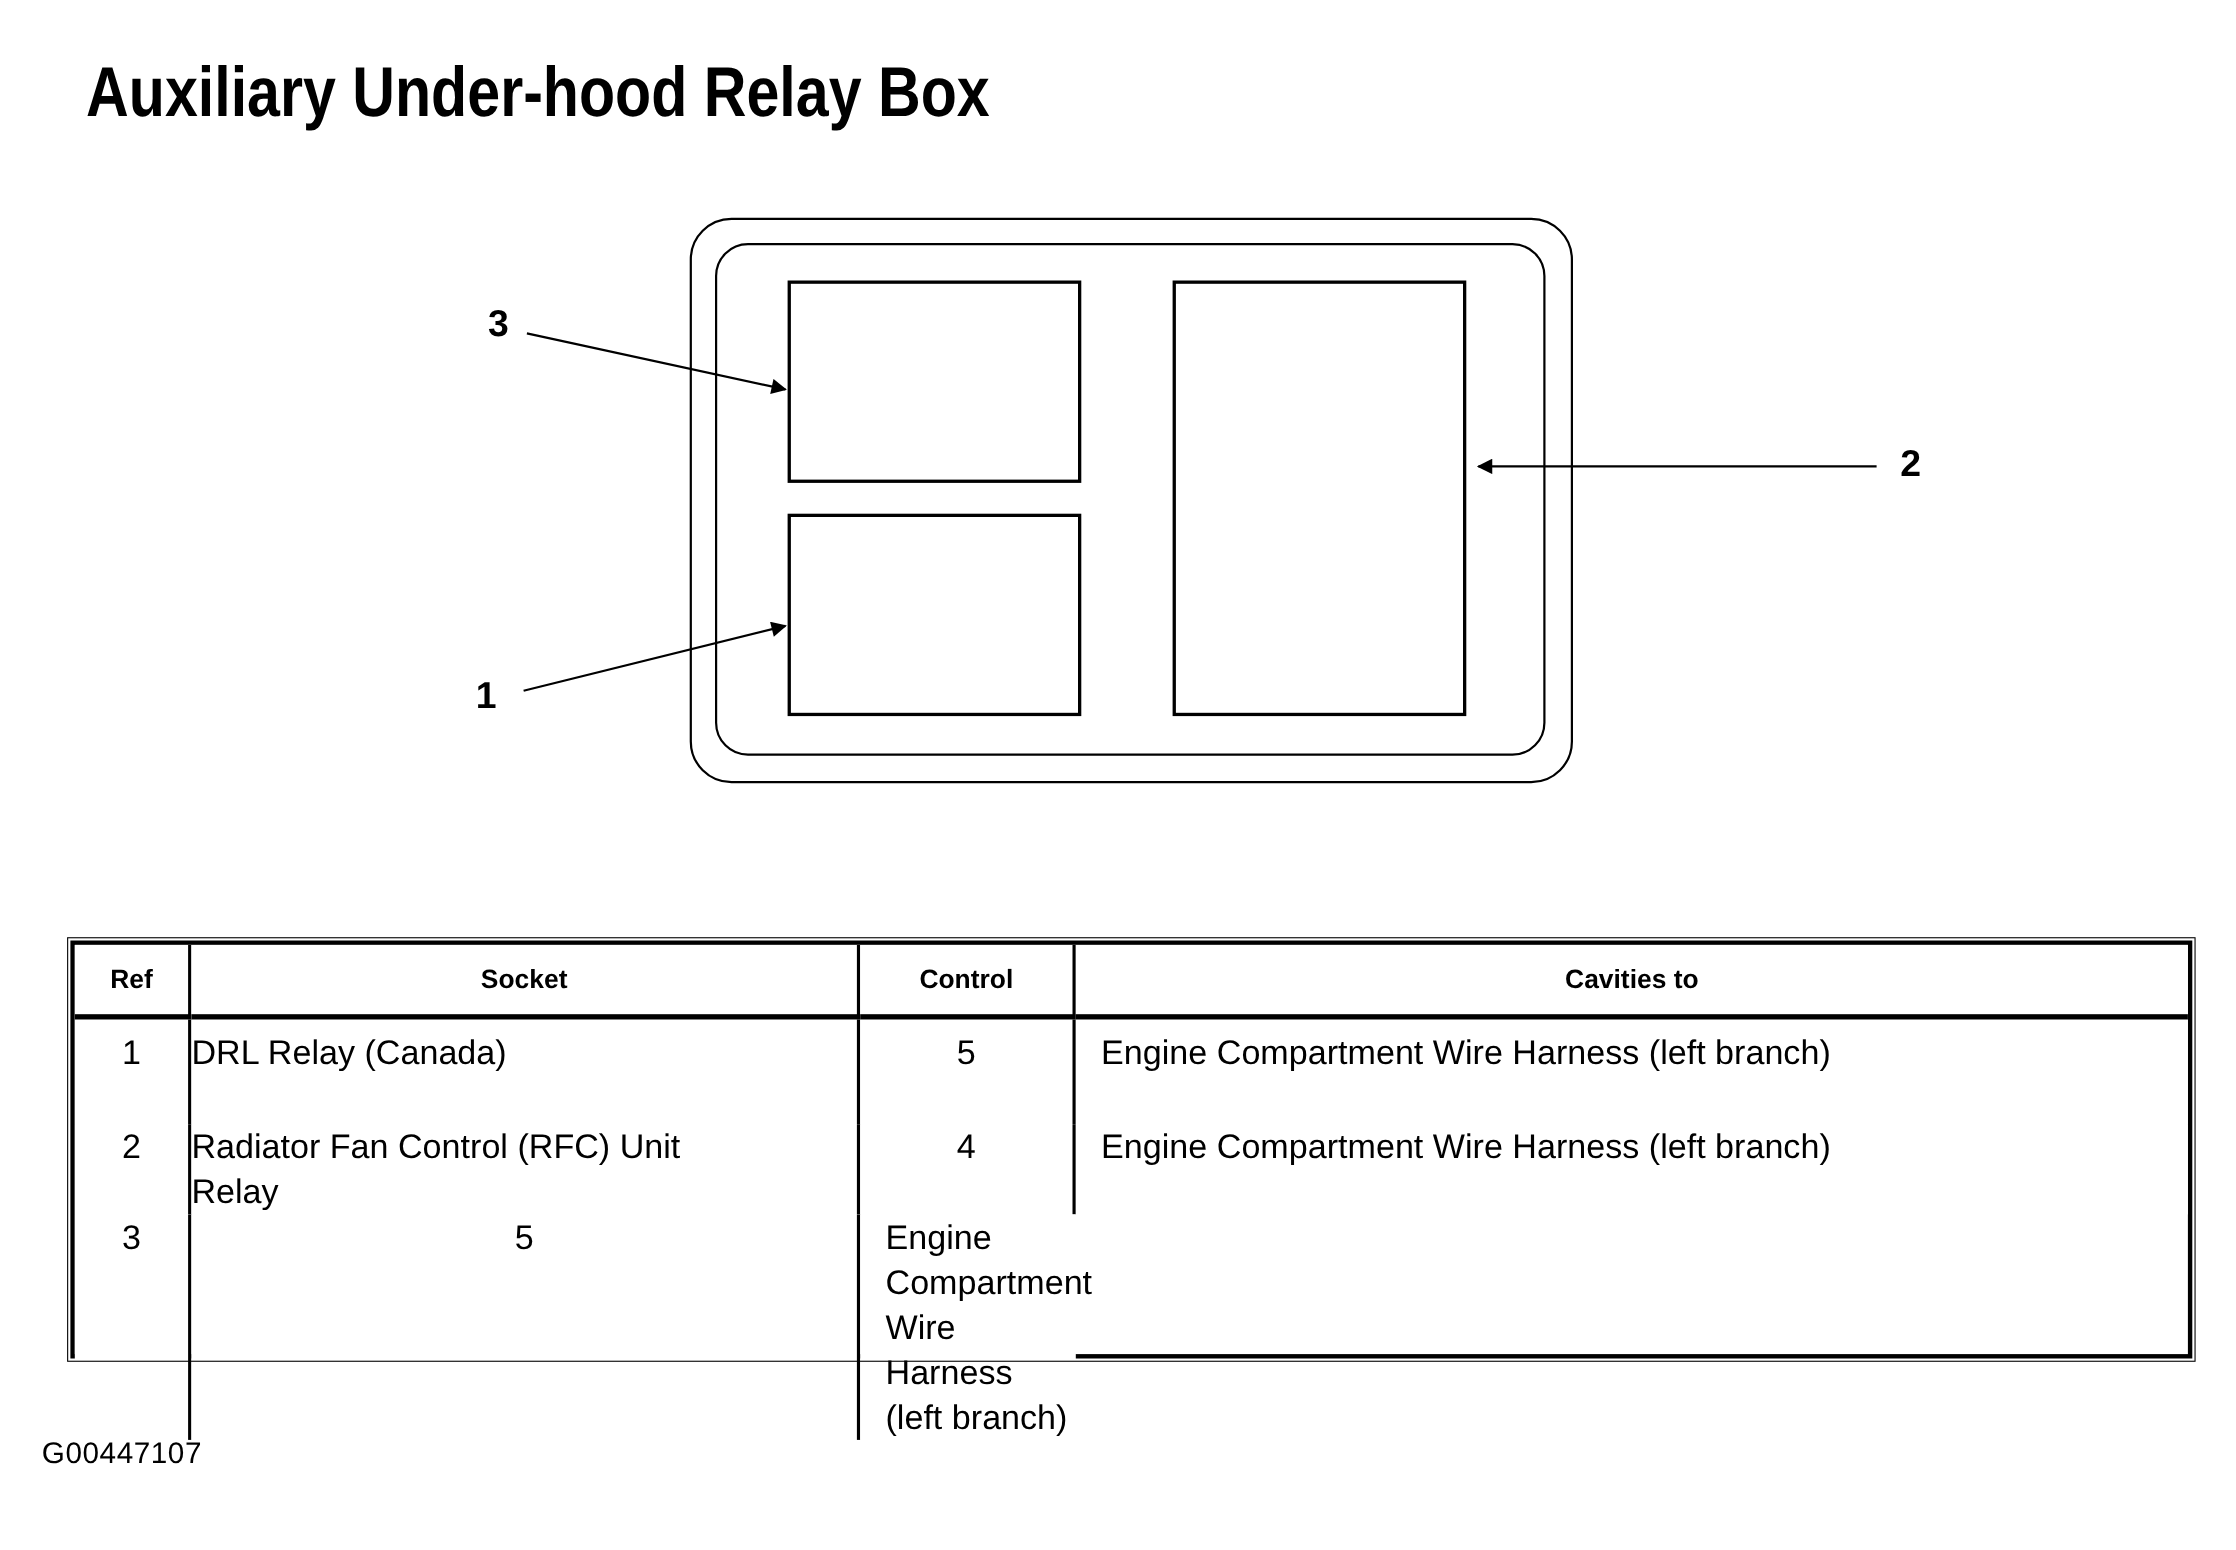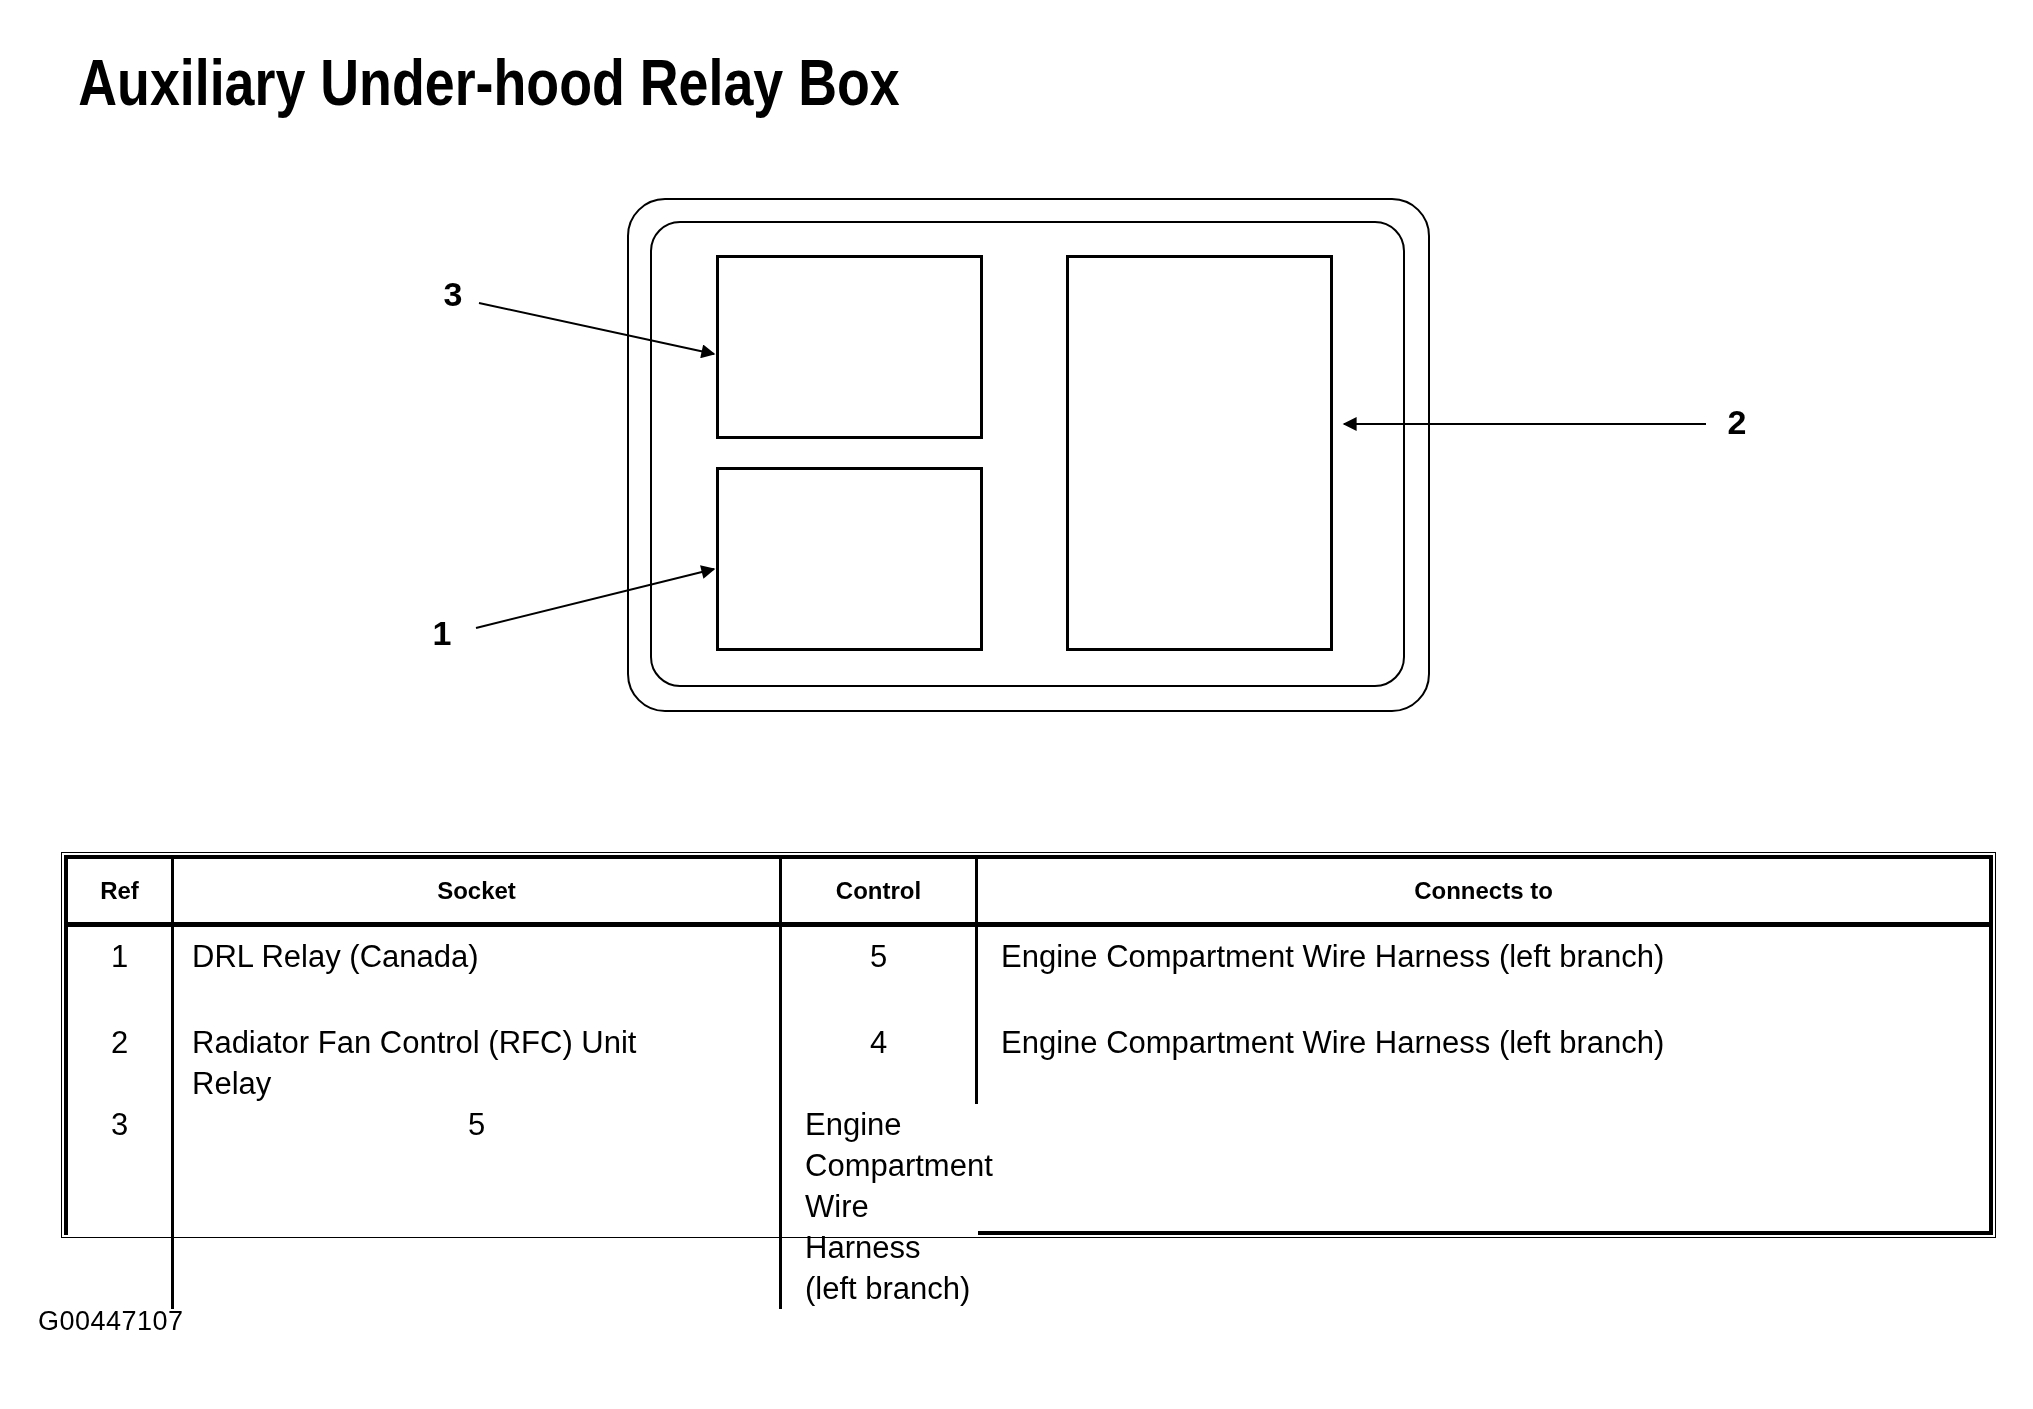--- a/index.html
+++ b/index.html
@@ -93,21 +93,21 @@
   .hd {
     font-weight: bold;
     font-size: 24px;
     border-bottom: 5px solid #000;
     display: flex;
     align-items: center;
     justify-content: center;
   }
   .ctr { text-align: center; }
   .row1 { padding-top: 9px; }
-  .sock-cell { padding-left: 18px; white-space: pre-line; }
+  .sock-cell { white-space: pre-line; }
   .conn-cell { padding-left: 23px; white-space: pre-line; }
 
   
   .fig-code {
     position: absolute;
     left: 38px; top: 1306px;
     font-size: 27px;
     letter-spacing: 0.5px;
   }
 </style>
@@ -139,21 +139,21 @@
   <line x1="479" y1="303" x2="714" y2="354" stroke="#000" stroke-width="2" marker-end="url(#ah)"></line>
   <line x1="476" y1="628" x2="714" y2="569" stroke="#000" stroke-width="2" marker-end="url(#ah)"></line>
   <line x1="1706" y1="424" x2="1344" y2="424" stroke="#000" stroke-width="2" marker-end="url(#ah)"></line>
 </svg>
 
 <div class="spec-table">
 
   <div class="cell hd col-div">Ref</div>
   <div class="cell hd col-div">Socket</div>
   <div class="cell hd col-div">Control</div>
-  <div class="cell hd">Connects to</div>
+  <div class="cell hd">Cavities to</div>
 
   <div class="cell col-div ctr row1">1</div>
   <div class="cell col-div sock-cell row1">DRL Relay (Canada)</div>
   <div class="cell col-div ctr row1">5</div>
   <div class="cell conn-cell row1">Engine Compartment Wire Harness (left branch)</div>
 
   <div class="cell col-div ctr">2</div>
   <div class="cell col-div sock-cell">Radiator Fan Control (RFC) Unit
 Relay</div>
   <div class="cell col-div ctr">4</div>

